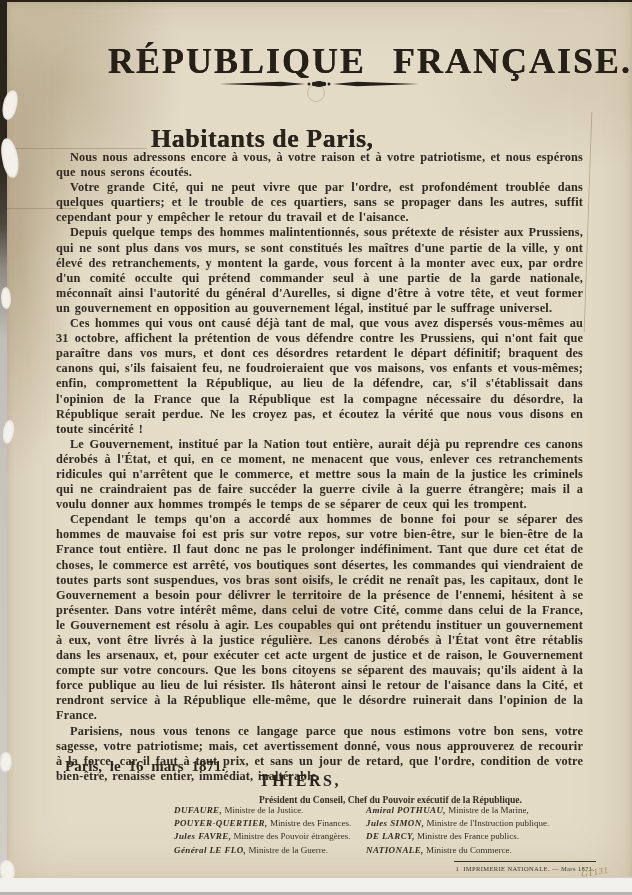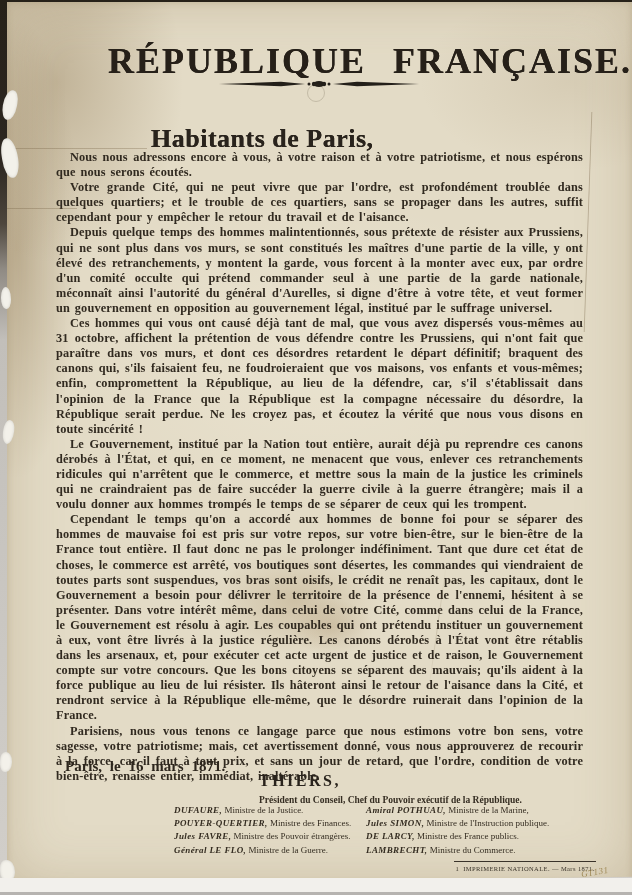--- a/index.html
+++ b/index.html
@@ -122,21 +122,21 @@
     <div><span class="name">DUFAURE,</span> <span class="role">Ministre de la Justice.</span></div>
     <div><span class="name">POUYER-QUERTIER,</span> <span class="role">Ministre des Finances.</span></div>
     <div><span class="name">Jules FAVRE,</span> <span class="role">Ministre des Pouvoir étrangères.</span></div>
     <div><span class="name">Général LE FLO,</span> <span class="role">Ministre de la Guerre.</span></div>
   </div>
 
   <div class="ministers right">
     <div><span class="name">Amiral POTHUAU,</span> <span class="role">Ministre de la Marine,</span></div>
     <div><span class="name">Jules SIMON,</span> <span class="role">Ministre de l'Instruction publique.</span></div>
     <div><span class="name">DE LARCY,</span> <span class="role">Ministre des France publics.</span></div>
-    <div><span class="name">LAMBRECHT,</span> <span class="role">Ministre du Commerce.</span></div>
+    <div><span class="name">NATIONALE,</span> <span class="role">Ministre du Commerce.</span></div>
   </div>
 
   <div class="imprint">
     <span>1</span>&nbsp;&nbsp;<span>IMPRIMERIE NATIONALE. — Mars 1871.</span>
   </div>
 
   <div class="annotation">GT131</div>
 
   <div class="crease crease-v"></div>
   <div class="crease-h1 crease"></div>

